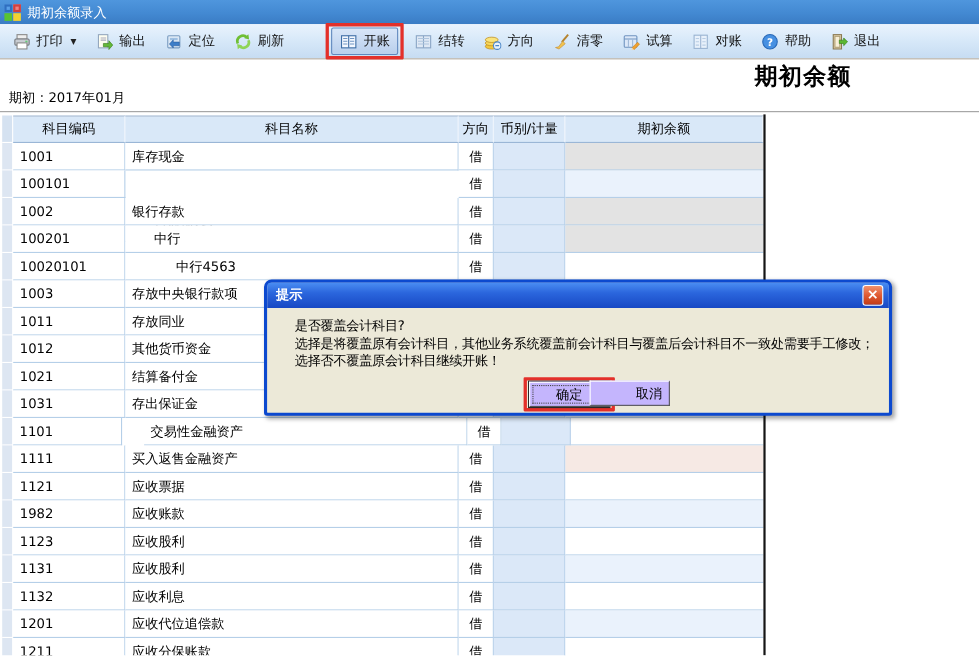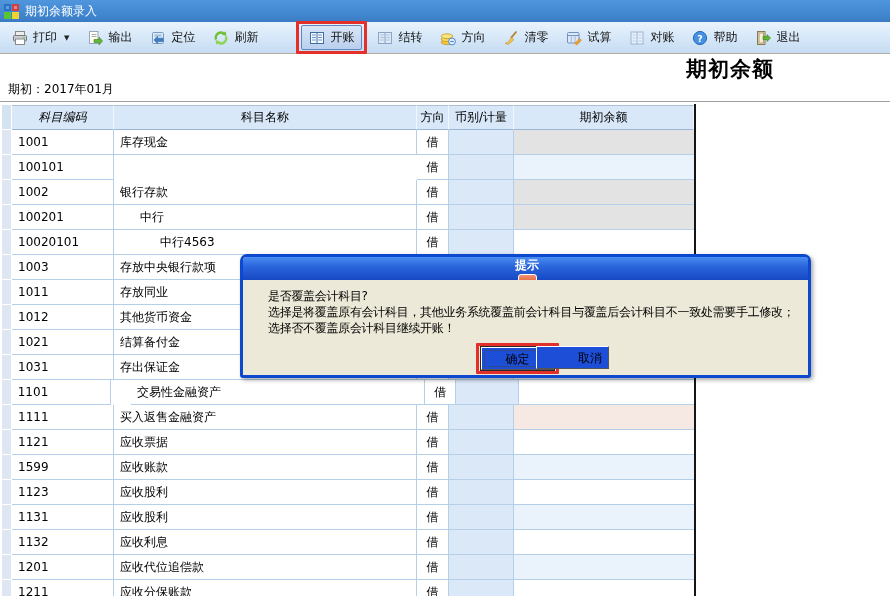--- a/index.html
+++ b/index.html
@@ -38,46 +38,46 @@
   
   .grid{position:absolute;left:2px;top:105px;width:692px;}
   .grid-row{display:flex;height:25px;}
   .ind-cell{width:9px;background:#dde6f2;border-bottom:1px solid #fff;margin-right:1px;}
   .hdr .ind-cell{background:#d5e2f1;}
   .cell{height:25px;border-right:1px solid #b5cfe8;border-bottom:1px solid #b5cfe8;
     font-size:12px;color:#000;display:flex;align-items:center;background:#fff;overflow:hidden;white-space:nowrap;}
   .hdr .cell{background:#d9e8f8;border-right:1px solid #f2f7fc;border-top:1px solid #aebfd4;border-bottom:1px solid #9ab6d6;justify-content:center;}
   .hdr .cell:first-of-type{border-left:1px solid #aebfd4;}
   .col-code{width:102px;padding-left:6px;}
-  .hdr .col-code{padding-left:0;font-style:italic;}
+  .hdr .col-code{padding-left:0;}
   .col-name{width:303px;padding-left:6px;}
   .hdr .col-name{padding-left:0;}
   .col-dir{width:32px;justify-content:center;padding-left:0;}
   .col-cur{width:65px;background:#dbe8f8;}
   .col-bal{width:180px;border-right:none;}
   .bg-white{background:#fff;}
   .bg-gray{background:#e3e3e3;}
   .bg-blue{background:#eaf2fc;}
   .bg-pink{background:#f6e9e4;}
   .table-right-edge{position:absolute;left:694px;top:104px;width:2px;height:492px;background:#151515;}
 
   
   .dialog{position:absolute;left:240px;top:254px;width:571px;height:124px;
     border:3px solid #0c49cf;border-radius:7px 7px 3px 3px;background:#ece9d8;box-shadow:2px 2px 4px rgba(0,0,0,.35);}
   .dlg-titlebar{height:23px;border-radius:3px 3px 0 0;
     background:linear-gradient(180deg,#4a8df2 0%,#2b66dd 40%,#1748c4 100%);
-    display:flex;align-items:center;padding:0 5px 0 8px;flex-direction:column;}
+    display:flex;align-items:center;padding:0 5px 0 8px;}
   .dlg-title{color:#fff;font-size:12px;font-weight:bold;flex:1;}
   .dlg-close{width:19px;height:19px;border:1px solid #fff;border-radius:3px;
     background:linear-gradient(180deg,#f0926e 0%,#e05a32 50%,#c23a16 100%);
     color:#fff;font-size:13px;font-weight:bold;line-height:17px;text-align:center;cursor:default;}
   .dlg-body{position:relative;height:95px;background:#ece9d8;}
   .dlg-msg{position:absolute;left:25px;top:8px;}
   .dlg-line{font-size:12px;color:#000;line-height:16px;white-space:nowrap;letter-spacing:-0.3px;}
-  .xp-btn{width:73px;height:23px;font-size:12px;color:#000;background:#1d4ed8;
+  .xp-btn{width:73px;height:23px;font-size:12px;color:#000;background:#c4b5fd;
     border-top:1px solid #fff;border-left:1px solid #fff;border-right:1px solid #555;border-bottom:1px solid #555;
     text-align:center;line-height:21px;cursor:default;}
   .xp-btn.default{box-shadow:0 0 0 1px #2a2a2a;outline:1px dotted #444;outline-offset:-4px;}
   .ok-wrap{position:absolute;left:205px;top:63px;}
   .cancel-btn{position:absolute;left:293px;top:66px;text-align:right;}
 </style>
 </head>
 <body>
 
 <div id="window">
@@ -348,21 +348,21 @@
       <div class="grid-row">
         <div class="ind-cell"></div>
         <div class="cell col-code">1121</div>
         <div class="cell col-name" style="padding-left: 6px;">应收票据</div>
         <div class="cell col-dir">借</div>
         <div class="cell col-cur"></div>
         <div class="cell col-bal bg-white"></div>
       </div>
       <div class="grid-row">
         <div class="ind-cell"></div>
-        <div class="cell col-code">1599</div>
+        <div class="cell col-code">1982</div>
         <div class="cell col-name" style="padding-left: 6px;">应收账款</div>
         <div class="cell col-dir">借</div>
         <div class="cell col-cur"></div>
         <div class="cell col-bal bg-blue"></div>
       </div>
       <div class="grid-row">
         <div class="ind-cell"></div>
         <div class="cell col-code">1123</div>
         <div class="cell col-name" style="padding-left: 6px;">应收股利</div>
         <div class="cell col-dir">借</div>

